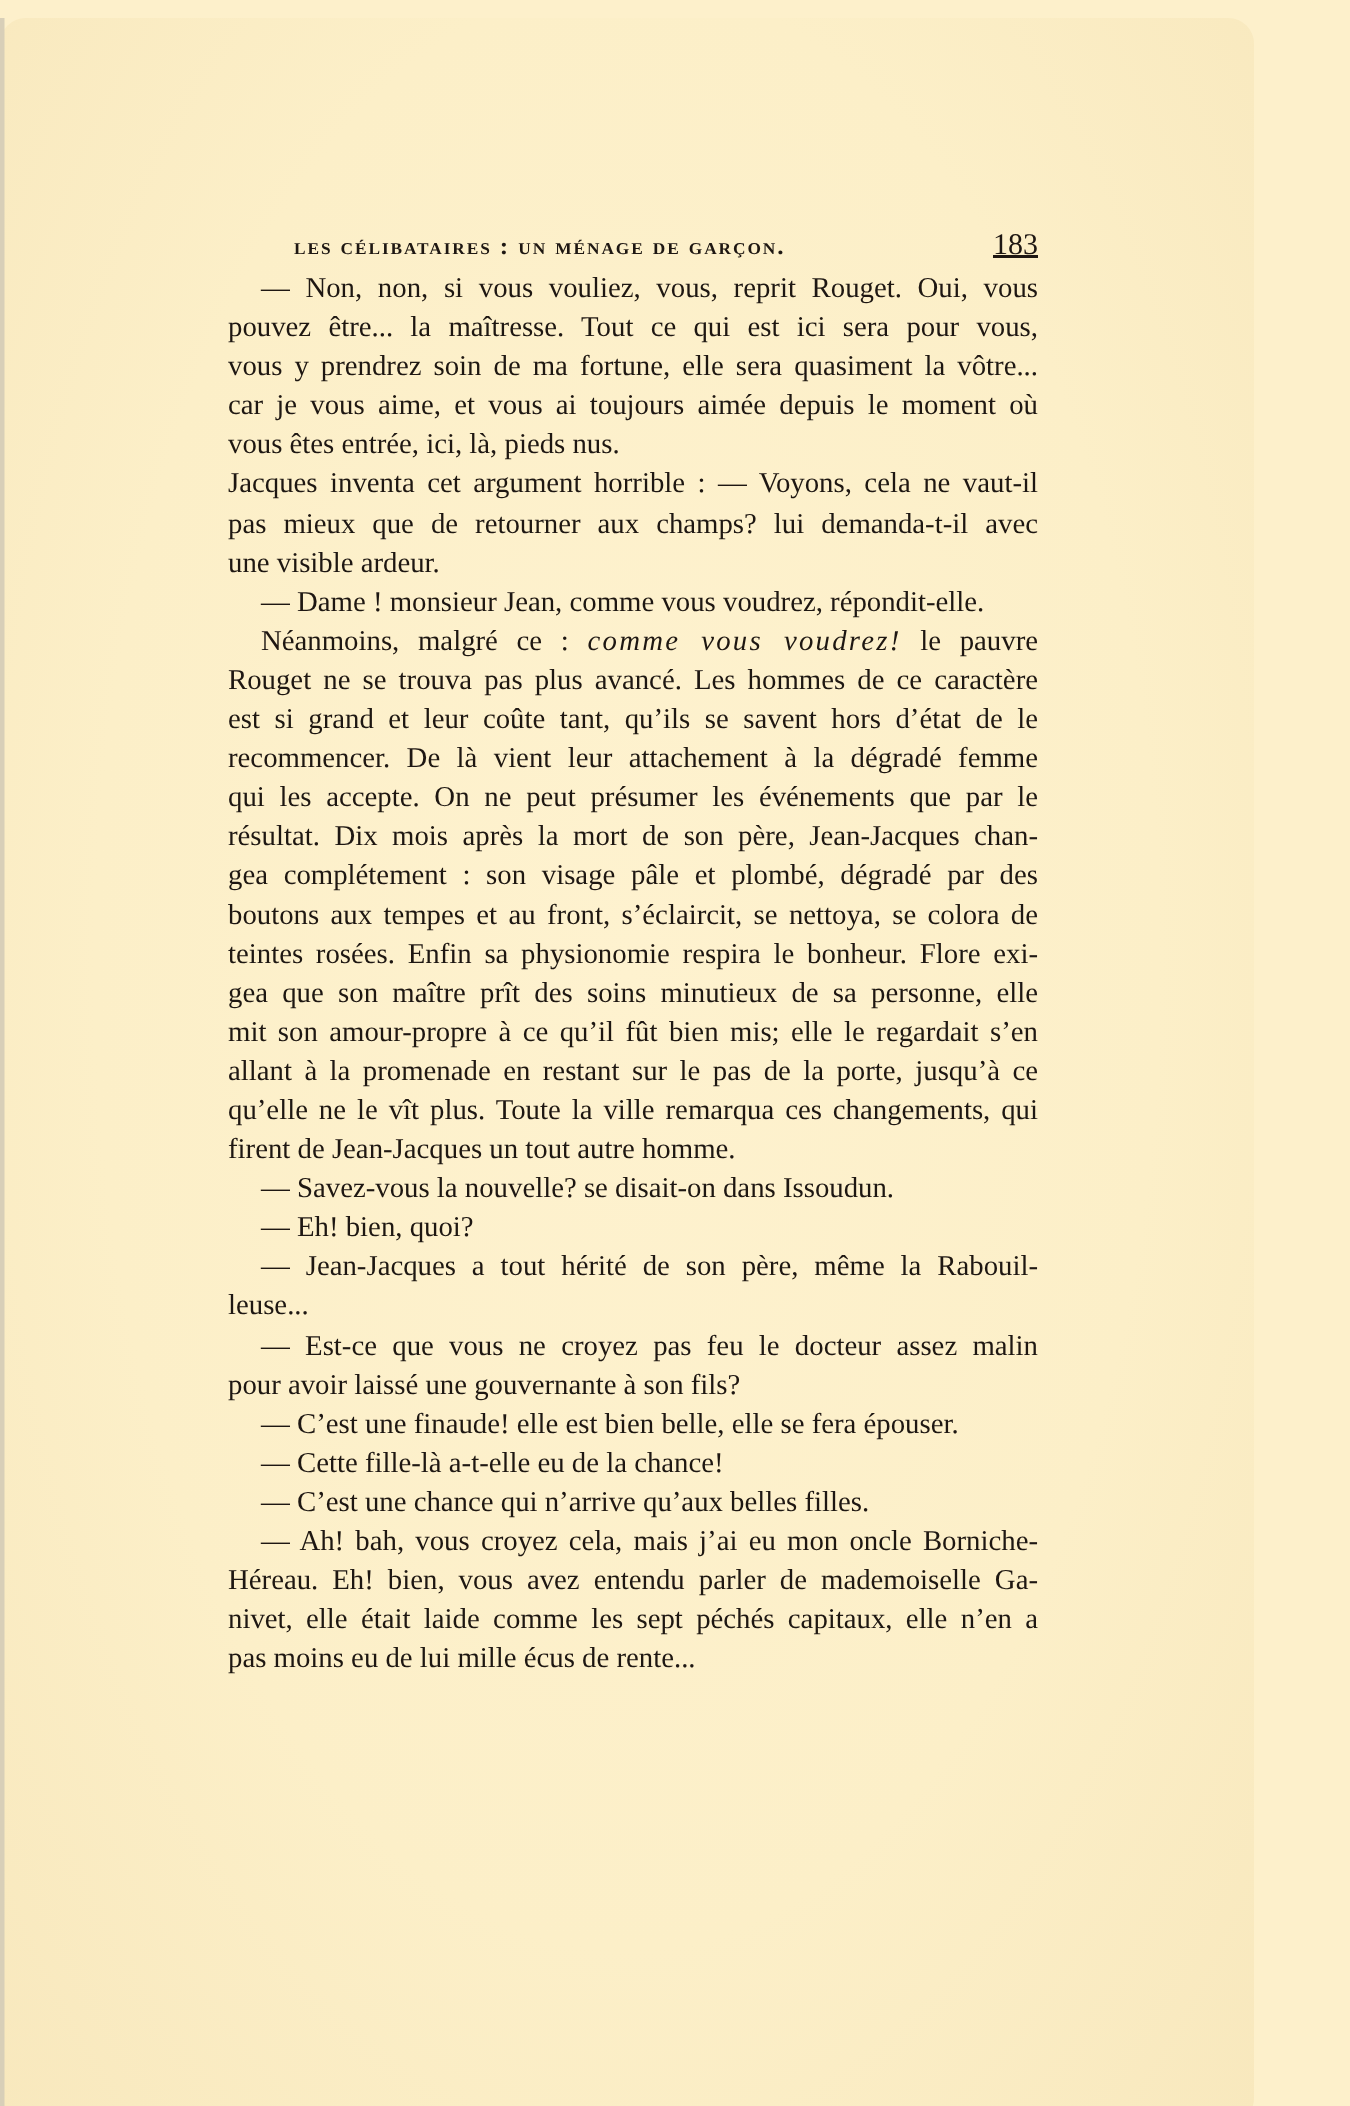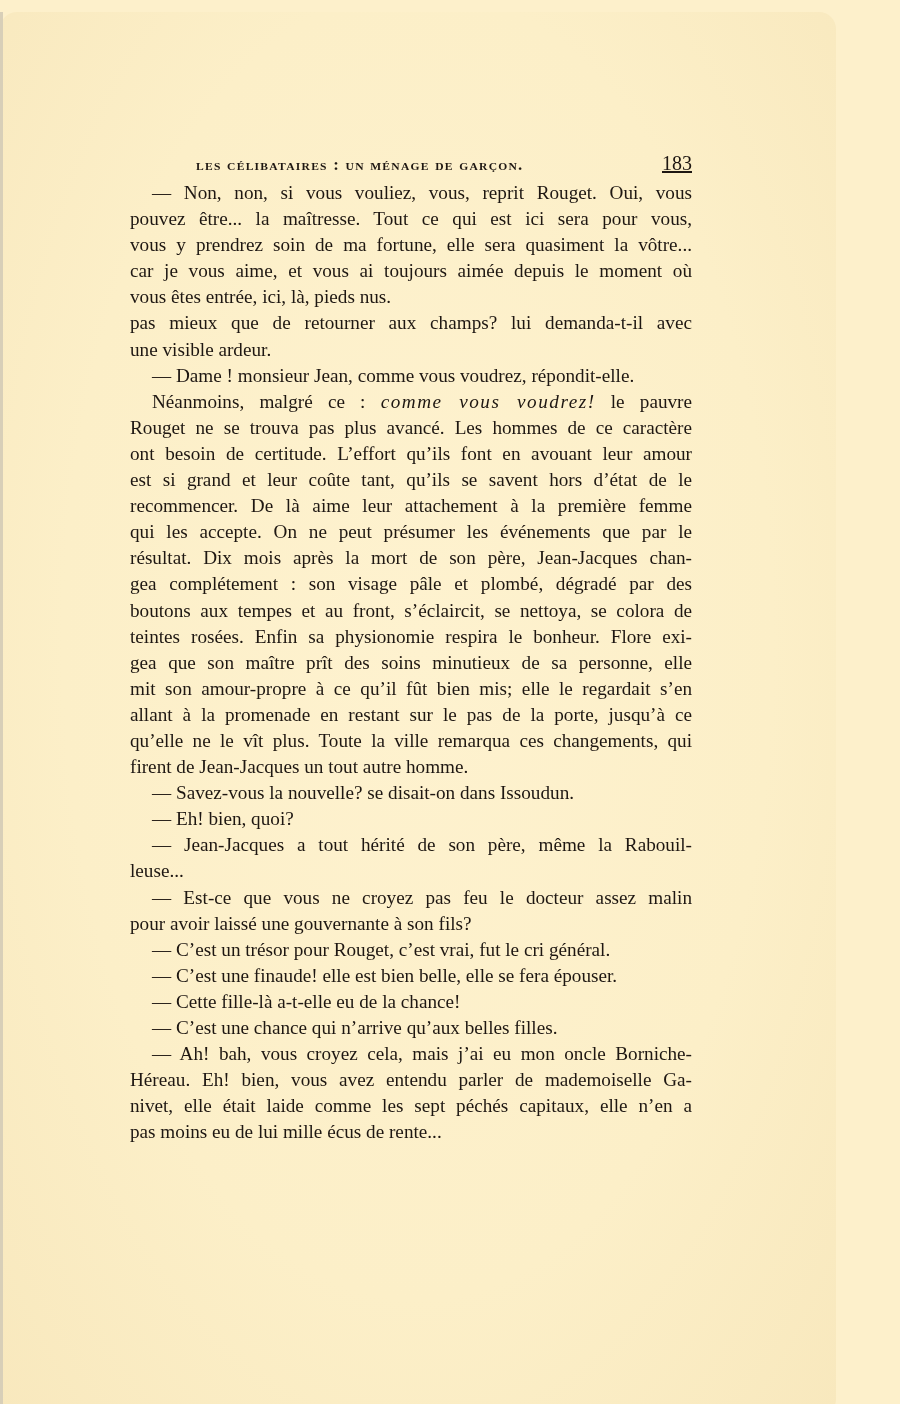--- a/index.html
+++ b/index.html
@@ -35,20 +35,21 @@
   }
   .text-block {
     position: absolute; left: 130px; top: 168px; width: 562px;
     font-size: 19.2px; line-height: 26.1px;
     text-align: justify;
   }
   .line {
     display: block; height: 26.1px; white-space: nowrap;
     text-align-last: justify; text-align: justify;
     overflow: visible;
+    margin-left: 22px;
   }
   .line.last { text-align-last: left; }
   .line.indent { padding-left: 22px; }
   .line.dialog { padding-left: 22px; }
   em { font-style: italic; letter-spacing: 1.5px; }
 </style>
 </head>
 <body>
 
 <div class="page">
@@ -58,45 +59,44 @@
     <span class="running-title">LES CÉLIBATAIRES : UN MÉNAGE DE GARÇON.</span>
     <span class="page-number">183</span>
   </div>
 
   <div class="text-block" id="text-block">
       <span class="line dialog">— Non, non, si vous vouliez, vous, reprit Rouget. Oui, vous</span>
       <span class="line ">pouvez être... la maîtresse. Tout ce qui est ici sera pour vous,</span>
       <span class="line ">vous y prendrez soin de ma fortune, elle sera quasiment la vôtre...</span>
       <span class="line ">car je vous aime, et vous ai toujours aimée depuis le moment où</span>
       <span class="line last">vous êtes entrée, ici, là, pieds nus.</span>
+      <span class="line ">Jacques inventa cet argument horrible : — Voyons, cela ne vaut-il</span>
       <span class="line ">pas mieux que de retourner aux champs? lui demanda-t-il avec</span>
       <span class="line last">une visible ardeur.</span>
       <span class="line dialog last">— Dame ! monsieur Jean, comme vous voudrez, répondit-elle.</span>
       <span class="line indent"><span>Néanmoins, malgré ce : </span><em>comme vous voudrez!</em><span> le pauvre</span></span>
       <span class="line ">Rouget ne se trouva pas plus avancé. Les hommes de ce caractère</span>
-      <span class="line ">ont besoin de certitude. L’effort qu’ils font en avouant leur amour</span>
       <span class="line ">est si grand et leur coûte tant, qu’ils se savent hors d’état de le</span>
-      <span class="line ">recommencer. De là aime leur attachement à la première femme</span>
+      <span class="line ">recommencer. De là vient leur attachement à la dégradé femme</span>
       <span class="line ">qui les accepte. On ne peut présumer les événements que par le</span>
       <span class="line ">résultat. Dix mois après la mort de son père, Jean-Jacques chan-</span>
       <span class="line ">gea complétement : son visage pâle et plombé, dégradé par des</span>
       <span class="line ">boutons aux tempes et au front, s’éclaircit, se nettoya, se colora de</span>
       <span class="line ">teintes rosées. Enfin sa physionomie respira le bonheur. Flore exi-</span>
       <span class="line ">gea que son maître prît des soins minutieux de sa personne, elle</span>
       <span class="line ">mit son amour-propre à ce qu’il fût bien mis; elle le regardait s’en</span>
       <span class="line ">allant à la promenade en restant sur le pas de la porte, jusqu’à ce</span>
       <span class="line ">qu’elle ne le vît plus. Toute la ville remarqua ces changements, qui</span>
       <span class="line last">firent de Jean-Jacques un tout autre homme.</span>
       <span class="line dialog last">— Savez-vous la nouvelle? se disait-on dans Issoudun.</span>
       <span class="line dialog last">— Eh! bien, quoi?</span>
       <span class="line dialog">— Jean-Jacques a tout hérité de son père, même la Rabouil-</span>
       <span class="line last">leuse...</span>
       <span class="line dialog">— Est-ce que vous ne croyez pas feu le docteur assez malin</span>
       <span class="line last">pour avoir laissé une gouvernante à son fils?</span>
-      <span class="line dialog last">— C’est un trésor pour Rouget, c’est vrai, fut le cri général.</span>
       <span class="line dialog last">— C’est une finaude! elle est bien belle, elle se fera épouser.</span>
       <span class="line dialog last">— Cette fille-là a-t-elle eu de la chance!</span>
       <span class="line dialog last">— C’est une chance qui n’arrive qu’aux belles filles.</span>
       <span class="line dialog">— Ah! bah, vous croyez cela, mais j’ai eu mon oncle Borniche-</span>
       <span class="line ">Héreau. Eh! bien, vous avez entendu parler de mademoiselle Ga-</span>
       <span class="line ">nivet, elle était laide comme les sept péchés capitaux, elle n’en a</span>
       <span class="line last">pas moins eu de lui mille écus de rente...</span>
     </div>
 </div>
 

